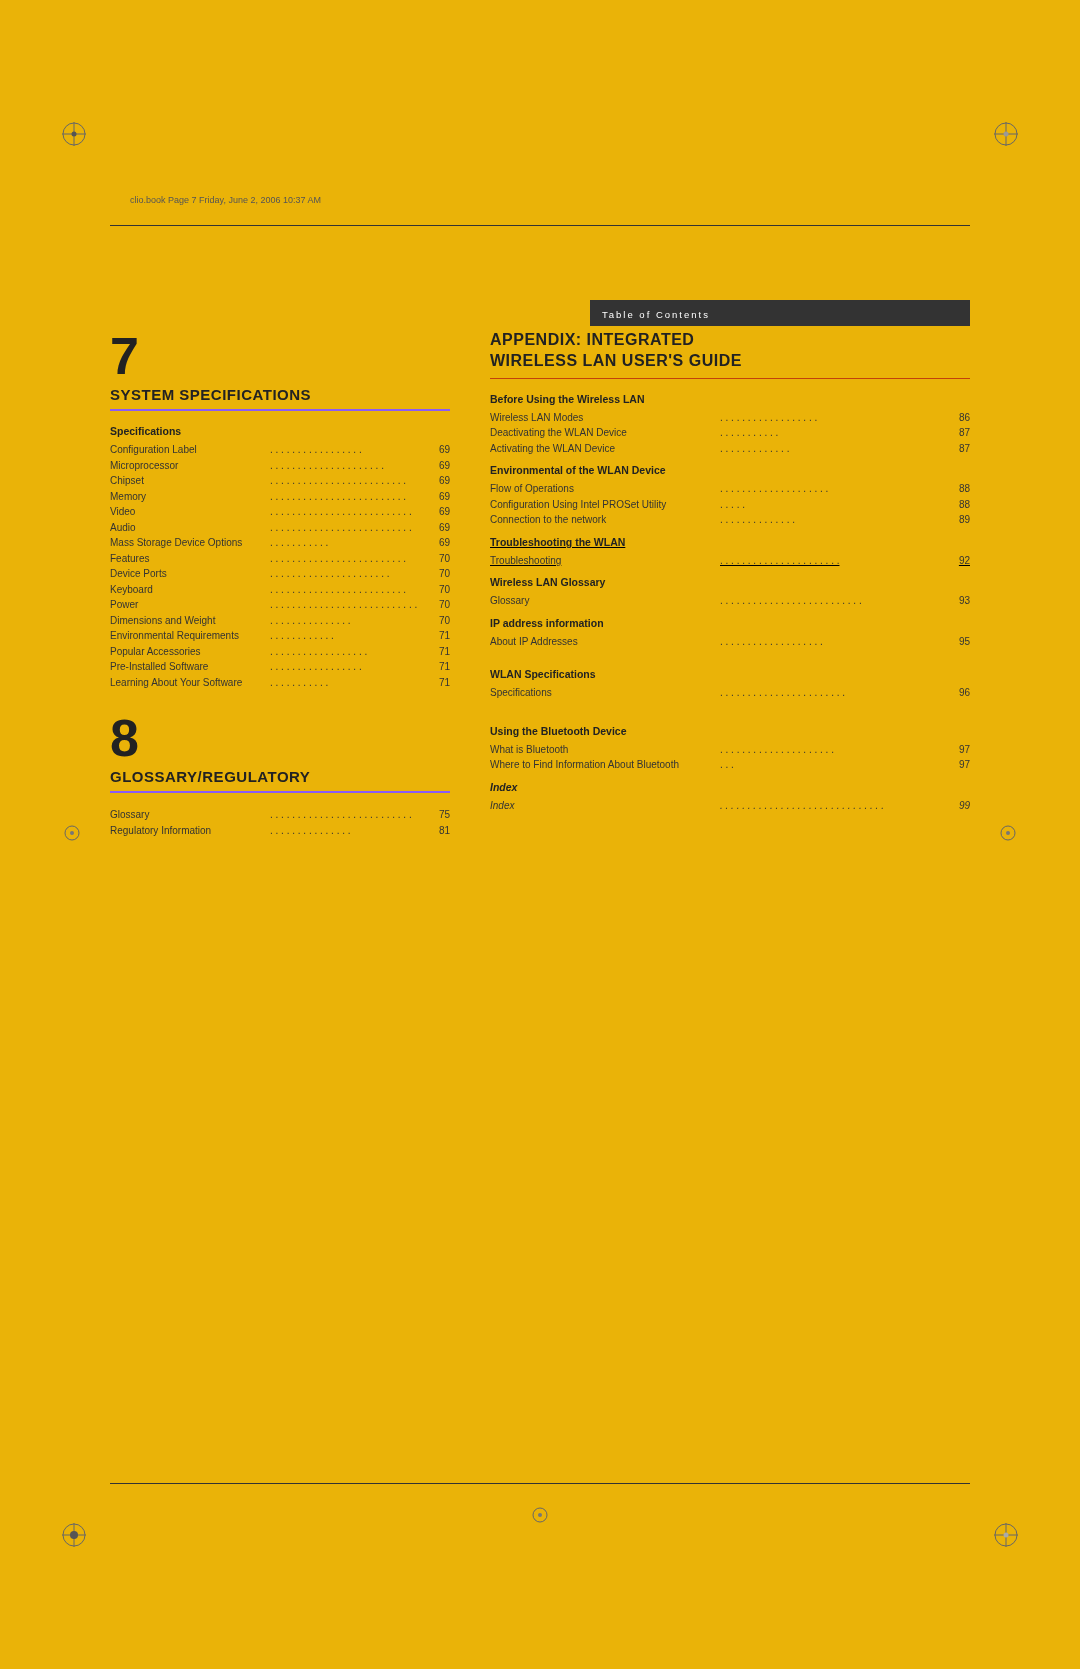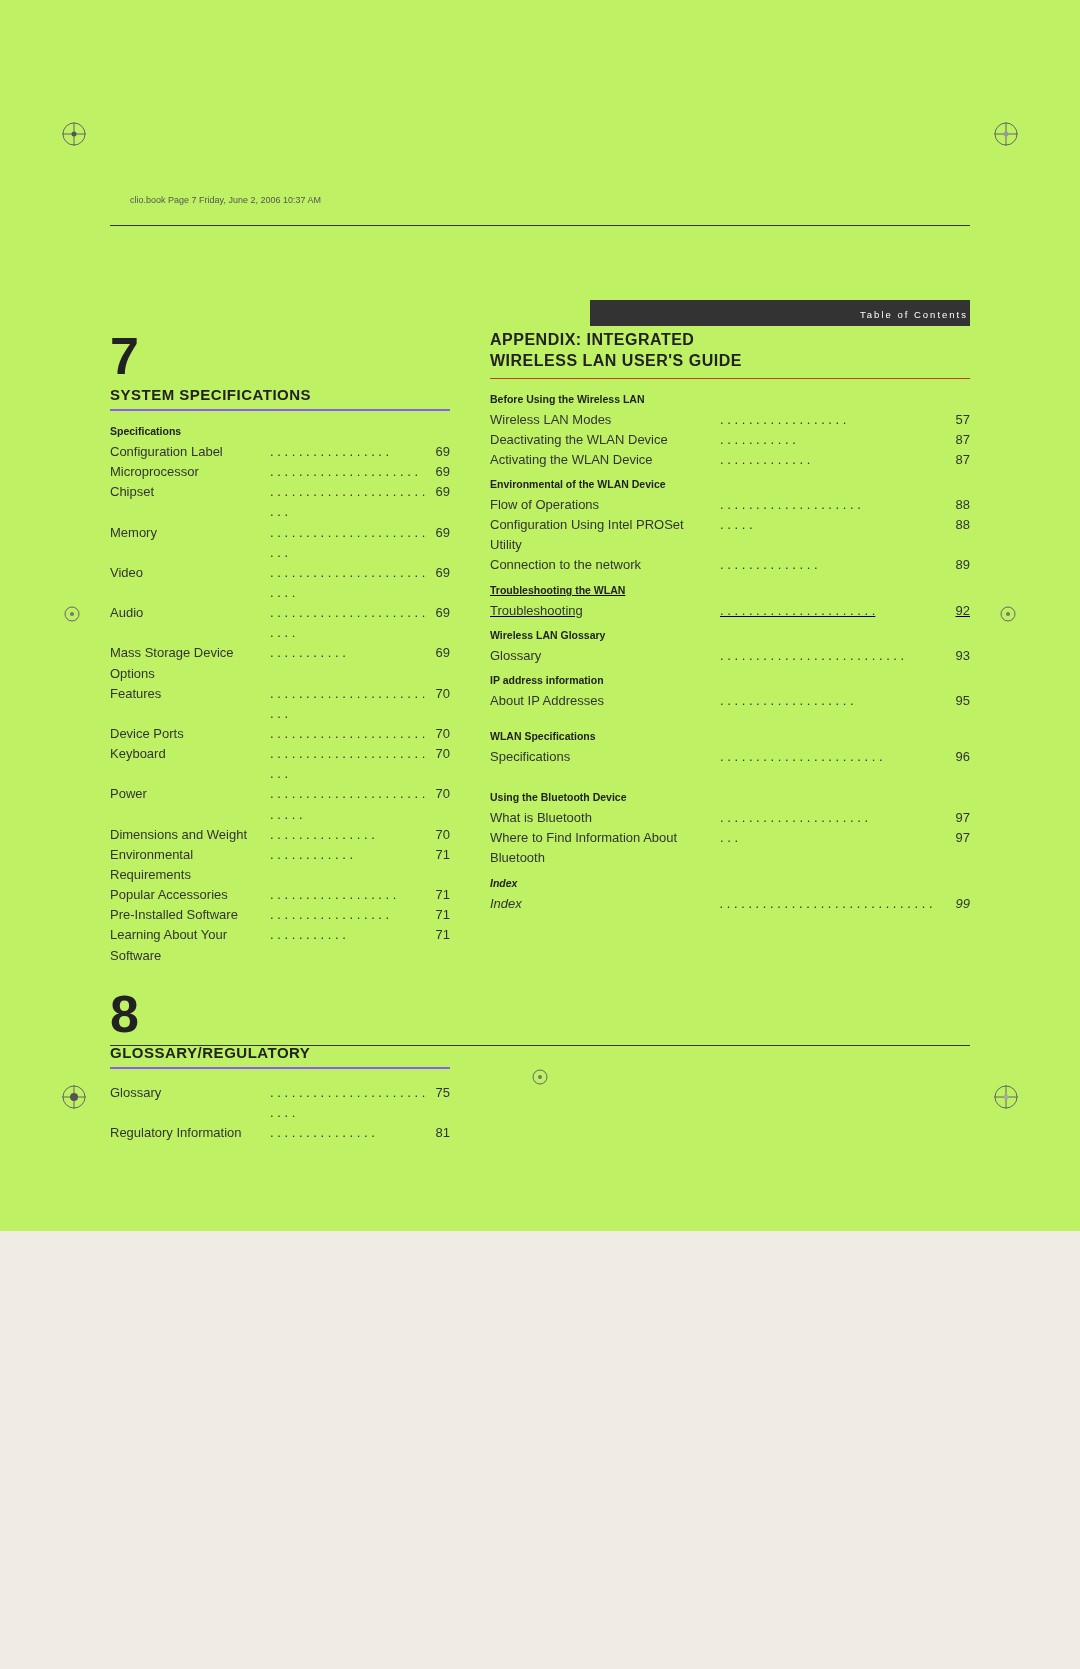--- a/index.html
+++ b/index.html
@@ -8,22 +8,22 @@
       width: 1080px;
       height: 1669px;
       background: #f0ece4;
       font-family: 'Times New Roman', Times, serif;
       position: relative;
       overflow: hidden;
     }
 
     .page {
       width: 1080px;
-      height: 1231px;
-      background: #bef264;
+      height: 1669px;
+      background: #eab308;
       position: relative;
     }
 
     
     .reg-mark {
       position: absolute;
       width: 28px;
       height: 28px;
     }
     .reg-mark svg {
@@ -55,22 +55,22 @@
       font-family: Arial, sans-serif;
     }
 
     
     .toc-header-bar {
       position: absolute;
       top: 300px;
       right: 110px;
       width: 380px;
       background: #333;
-      padding: 4px 2px;
-      text-align: right;
+      padding: 4px 12px;
+      text-align: left;
     }
 
     .toc-header-text {
       color: #fff;
       font-size: 9.5px;
       font-family: Arial, sans-serif;
       letter-spacing: 2px;
       font-weight: normal;
     }
 
@@ -128,21 +128,21 @@
       color: #222;
       margin-bottom: 5px;
       margin-top: 4px;
       font-family: Arial, sans-serif;
     }
 
     
     .toc-entry {
       display: flex;
       justify-content: space-between;
-      font-size: 13px;
+      font-size: 10px;
       color: #333;
       line-height: 1.55;
       font-family: Arial, sans-serif;
     }
 
     .toc-entry-label {
       flex: 1;
     }
 
     .toc-entry-dots {
@@ -330,21 +330,21 @@
         <span>APPENDIX: INTEGRATED</span><br>
         <span>WIRELESS LAN USER'S GUIDE</span>
       </div>
 
       <div id="right-sections">
           <div style="margin-bottom: 8px;">
             <div class="section-heading">Before Using the Wireless LAN</div>
             <div class="toc-entry">
         <span class="toc-entry-label">Wireless LAN Modes</span>
         <span class="toc-entry-dots">. . . . . . . . . . . . . . . . . .</span>
-        <span class="toc-entry-page">57</span>
+        <span class="toc-entry-page">86</span>
       </div>
             <div class="toc-entry">
         <span class="toc-entry-label">Deactivating the WLAN Device</span>
         <span class="toc-entry-dots">. . . . . . . . . . .</span>
         <span class="toc-entry-page">87</span>
       </div>
             <div class="toc-entry">
         <span class="toc-entry-label">Activating the WLAN Device</span>
         <span class="toc-entry-dots">. . . . . . . . . . . . .</span>
         <span class="toc-entry-page">87</span>

